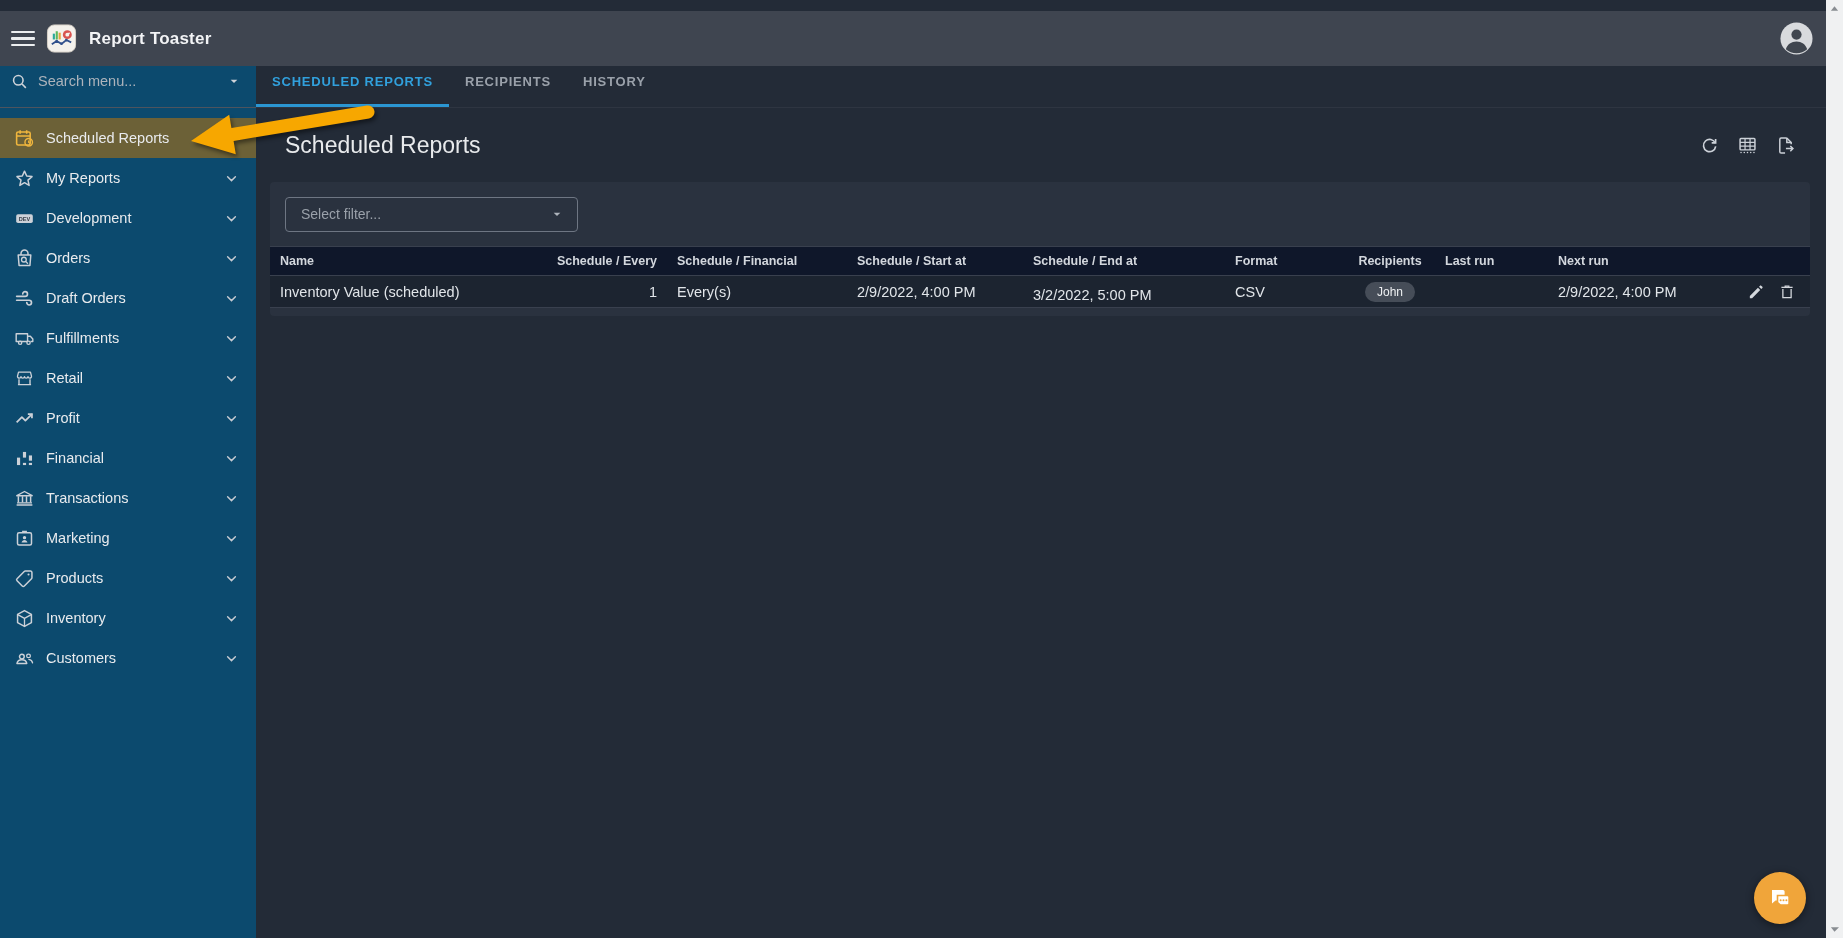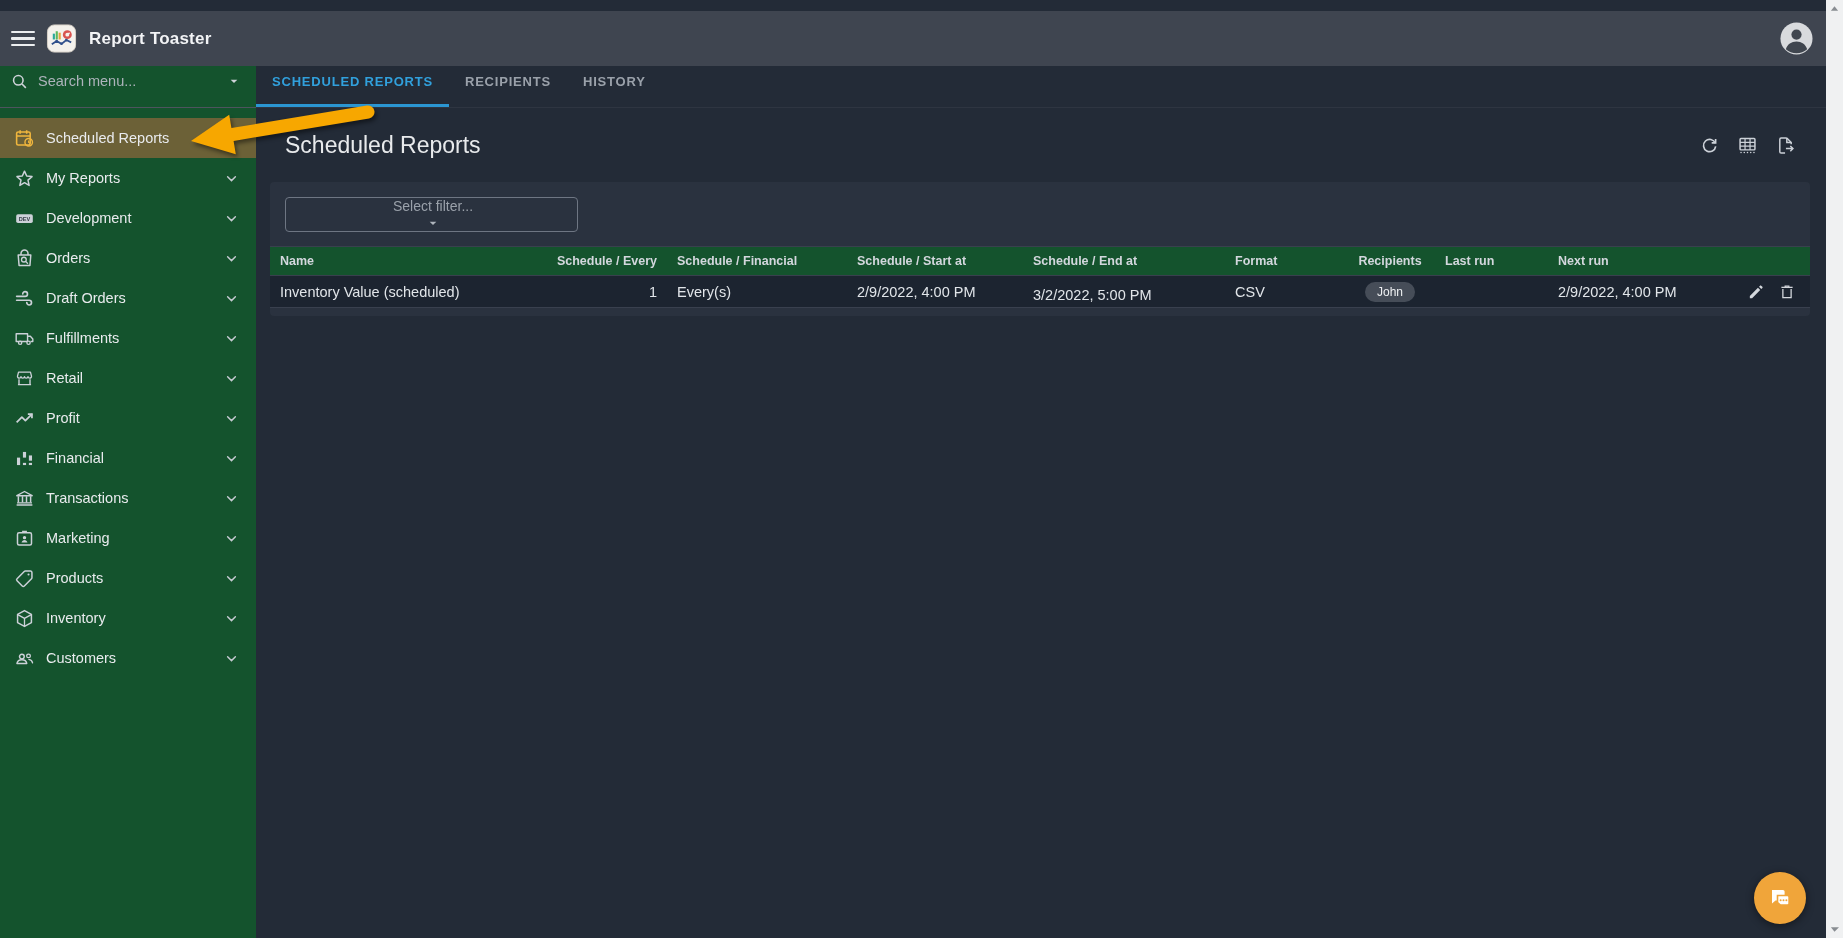--- a/index.html
+++ b/index.html
@@ -17,21 +17,21 @@
   .avatar { position:absolute; right:12px; top:10px; width:35px; height:35px; cursor:pointer; }
 
   
   .scrollbar { position:absolute; right:0; top:0; width:17px; height:938px; background:#f0f1f2; z-index:30; }
   .scrollbar .arr { position:absolute; left:0; width:17px; height:17px; display:flex;
     align-items:center; justify-content:center; }
   .scrollbar .arr.up { top:0; } .scrollbar .arr.down { bottom:0; }
 
   
   .sidebar { position:absolute; left:0; top:55px; width:256px; height:883px;
-    background:#14532d; z-index:10; }
+    background:#0c4a6e; z-index:10; }
   .search-row { height:53px; display:flex; align-items:center; padding:0 14px 0 10px;
     border-bottom:1px solid #4e545e; cursor:pointer; }
   .search-row .mag { width:19px; height:19px; color:#cfd3d9; flex:0 0 auto; }
   .search-row .ph { color:#adb3bb; font-size:14.5px; margin-left:9px; flex:1; }
   .search-row .caret { width:16px; height:16px; color:#cfd3d9; }
   .menu { padding-top:10px; }
   .mi { height:40px; display:flex; align-items:center; padding:0 16px 0 14px; cursor:pointer;
     color:#e9ebee; }
   .mi .ic { width:21px; height:21px; color:#ccd1d8; flex:0 0 auto; display:flex; }
   .mi .lbl { font-size:14.5px; margin-left:11px; flex:1; }
@@ -48,27 +48,27 @@
   .tab.active::after { content:""; position:absolute; left:0; right:0; bottom:0; height:3px; background:#2b96d2; }
 
   .title-row { height:74px; display:flex; align-items:center; padding:0 30px 0 29px; }
   .page-title { color:#e8eaec; font-size:23px; font-weight:500; flex:1; }
   .tool-icons { display:flex; align-items:center; gap:17px; }
   .tool-icons .tic { width:21px; height:21px; color:#ccd1d8; cursor:pointer; display:flex; }
 
   .panel { margin:0 16px 0 14px; width:1540px; background:#2a323f; border-radius:4px; padding-bottom:8px; }
   .filter-row { height:64px; display:flex; align-items:center; padding-left:15px; }
   .filter-select { width:293px; height:35px; border:1px solid #6e7683; border-radius:4px;
-    display:flex; align-items:center; padding:0 12px 0 15px; cursor:pointer;flex-direction:column; }
+    display:flex; align-items:center; padding:0 12px 0 15px; cursor:pointer; }
   .filter-select .ph { color:#9aa1aa; font-size:14px; flex:1; }
   .filter-select .caret { width:16px; height:16px; color:#aeb4bc; }
 
   .tbl { width:100%; }
   .trow { display:flex; }
-  .trow.head { height:30px; background:#14532d; border-top:1px solid #39404e; border-bottom:1px solid #39404e; }
+  .trow.head { height:30px; background:#0f172a; border-top:1px solid #39404e; border-bottom:1px solid #39404e; }
   .trow.body { height:32px; background:#1c2430; border-bottom:1px solid #39404e; }
   .tcell { padding:0 10px; display:flex; align-items:center; overflow:hidden; }
   .trow.head .tcell { font-size:12.5px; font-weight:bold; color:#d3d7dd; cursor:pointer; }
   .trow.body .tcell { font-size:14.5px; color:#e1e5e9; }
   .tcell.al-right { justify-content:flex-end; }
   .tcell.al-center { justify-content:center; }
   .pill { background:#464d58; color:#eef0f2; font-size:12px; padding:3px 12px; border-radius:11px; }
   .act-ic { width:18px; height:18px; color:#d4d8dd; cursor:pointer; display:flex; }
   .acts { gap:13px; padding-right:14px; }
 

